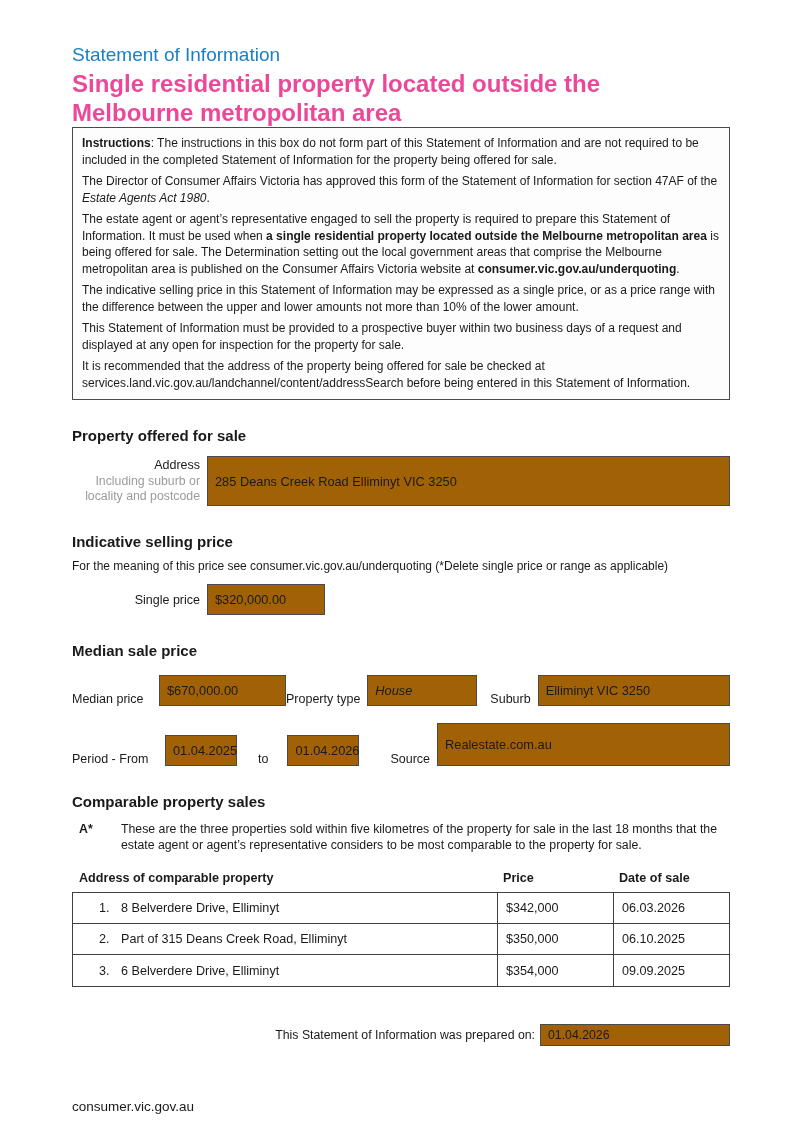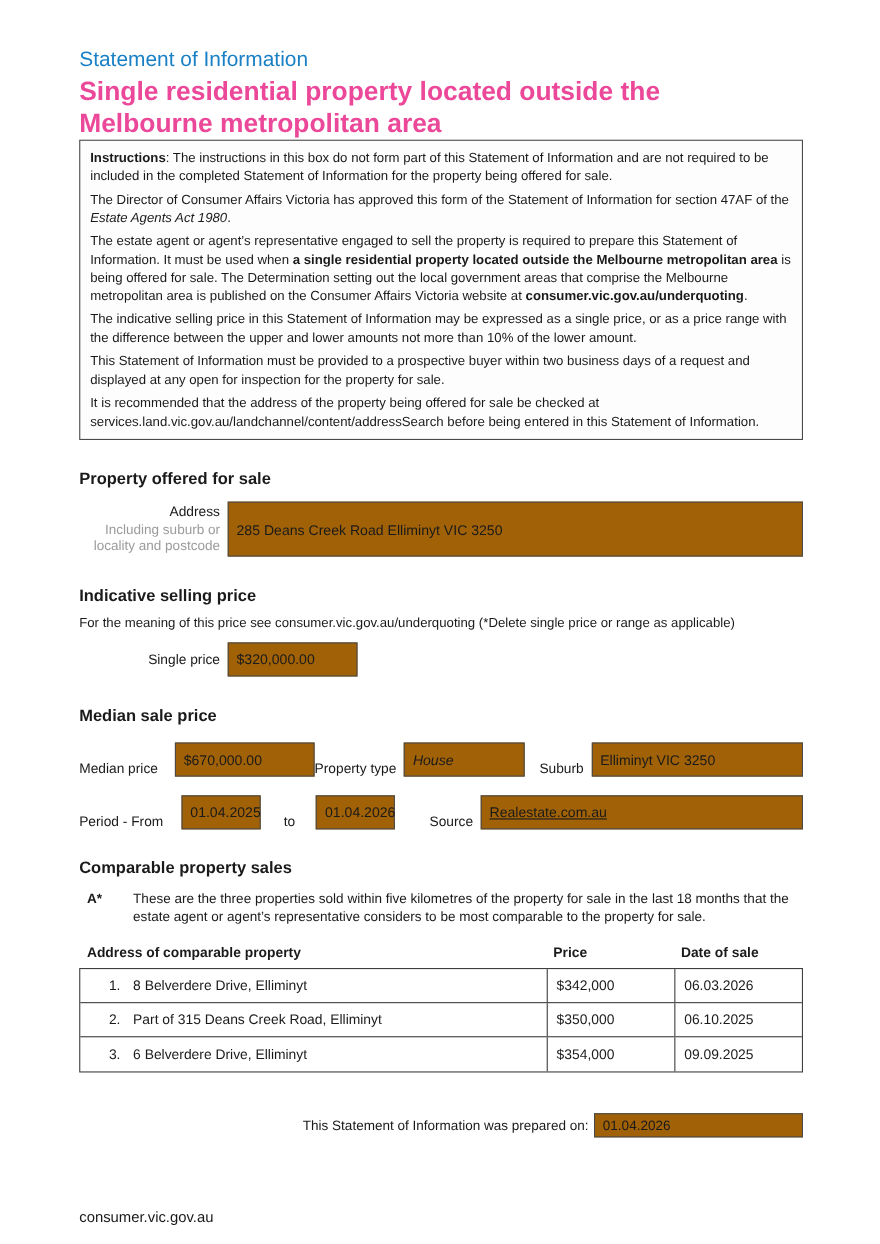--- a/index.html
+++ b/index.html
@@ -131,21 +131,21 @@
       <div class="fbox i" style="width:110px;height:31px;margin-left:7px;">House</div>
       <div class="lbl gap" style="margin-left:13px;">Suburb</div>
       <div class="fbox" style="flex:1;height:31px;margin-left:7px;">Elliminyt VIC 3250</div>
     </div>
     <div class="med-row" style="margin-top:17px;">
       <div class="lbl gap" style="width:86px;">Period - From</div>
       <div class="fbox" style="width:72px;height:31px;margin-left:7px;">01.04.2025</div>
       <div class="lbl gap" style="margin-left:21px;">to</div>
       <div class="fbox" style="width:72px;height:31px;margin-left:19px;">01.04.2026</div>
       <div class="lbl gap" style="margin-left:31px;">Source</div>
-      <div class="fbox" style="flex:1;height:31px;margin-left:7px;text-decoration:underline;">Realestate.com.au</div>
+      <div class="fbox" style="flex:1;height:43px;margin-left:7px;">Realestate.com.au</div>
     </div>
 
     <div class="sec-h">Comparable property sales</div>
     <div class="comp-desc">
       <div class="comp-marker">A*</div>
       <div class="comp-text">These are the three properties sold within five kilometres of the property for sale in the last 18 months that the estate agent or agent’s representative considers to be most comparable to the property for sale.</div>
     </div>
 
     <div class="ctable-head">
       <div class="hc">Address of comparable property</div>

